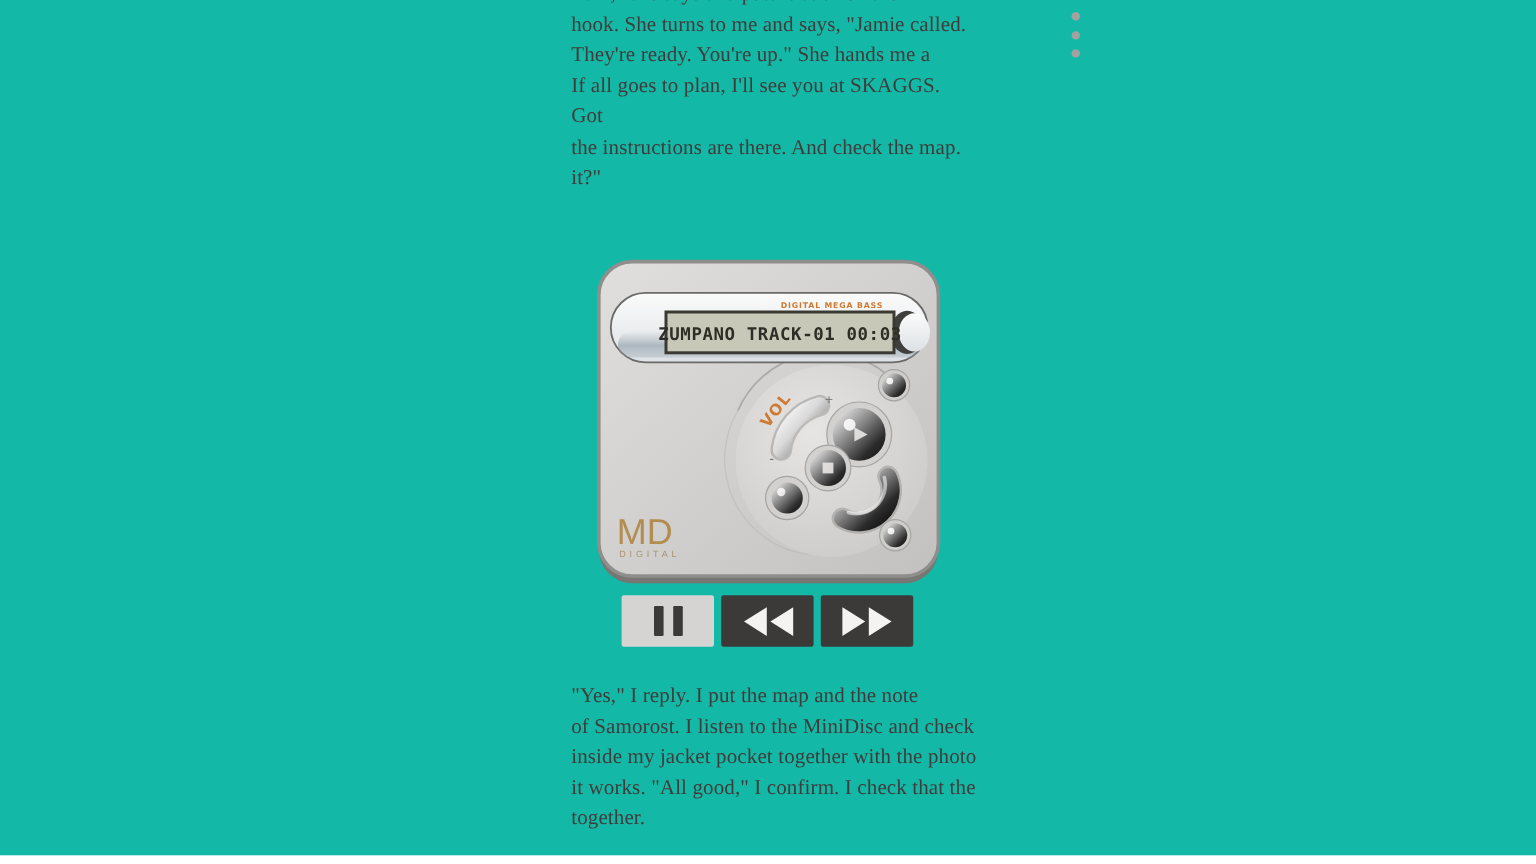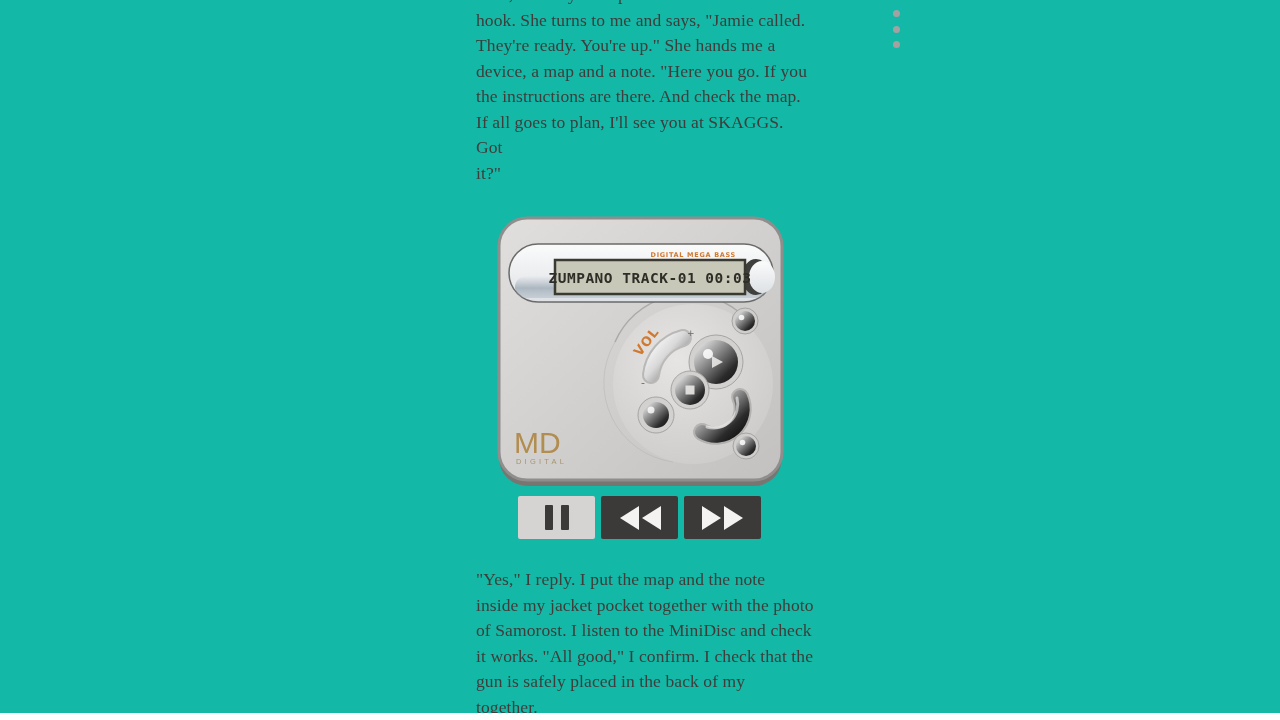--- a/index.html
+++ b/index.html
@@ -62,23 +62,22 @@
   <div class="nav-dots">
     <span class="dot"></span>
     <span class="dot"></span>
     <span class="dot"></span>
   </div>
 
   <div class="para para-top">
       <div>"OK," she says and puts it back on the</div>
       <div>hook. She turns to me and says, "Jamie called.</div>
       <div>They're ready. You're up." She hands me a</div>
-      <div>device, a map and a note. "Here you go. If you</div>
+      <div>If all goes to plan, I'll see you at SKAGGS. Got</div>
       <div>the instructions are there. And check the map.</div>
-      <div>If all goes to plan, I'll see you at SKAGGS. Got</div>
       <div>it?"</div>
     </div>
 
   <div class="player-wrap">
     <svg width="295" height="275" viewBox="0 0 295 275">
       <defs>
         <linearGradient id="g-body" x1="0" y1="0" x2="1" y2="1">
           <stop offset="0" stop-color="#e0dfdd"></stop>
           <stop offset="1" stop-color="#c2c1bf"></stop>
         </linearGradient>
@@ -176,20 +175,19 @@
     <button class="ctl-btn dark">
       <svg width="46" height="26" viewBox="0 0 46 26">
         <polygon points="2,1 2,25 21,13" fill="#f4f3f1"></polygon>
         <polygon points="24,1 24,25 43,13" fill="#f4f3f1"></polygon>
       </svg>
     </button>
   </div>
 
   <div class="para para-bottom">
       <div>"Yes," I reply. I put the map and the note</div>
+      <div>of Samorost. I listen to the MiniDisc and check</div>
       <div>inside my jacket pocket together with the photo</div>
-      <div>of Samorost. I listen to the MiniDisc and check</div>
       <div>it works. "All good," I confirm. I check that the</div>
-      <div>gun is safely placed in the back of my</div>
       <div>together.</div>
     </div>
 
 </div>
 
 </body></html>

